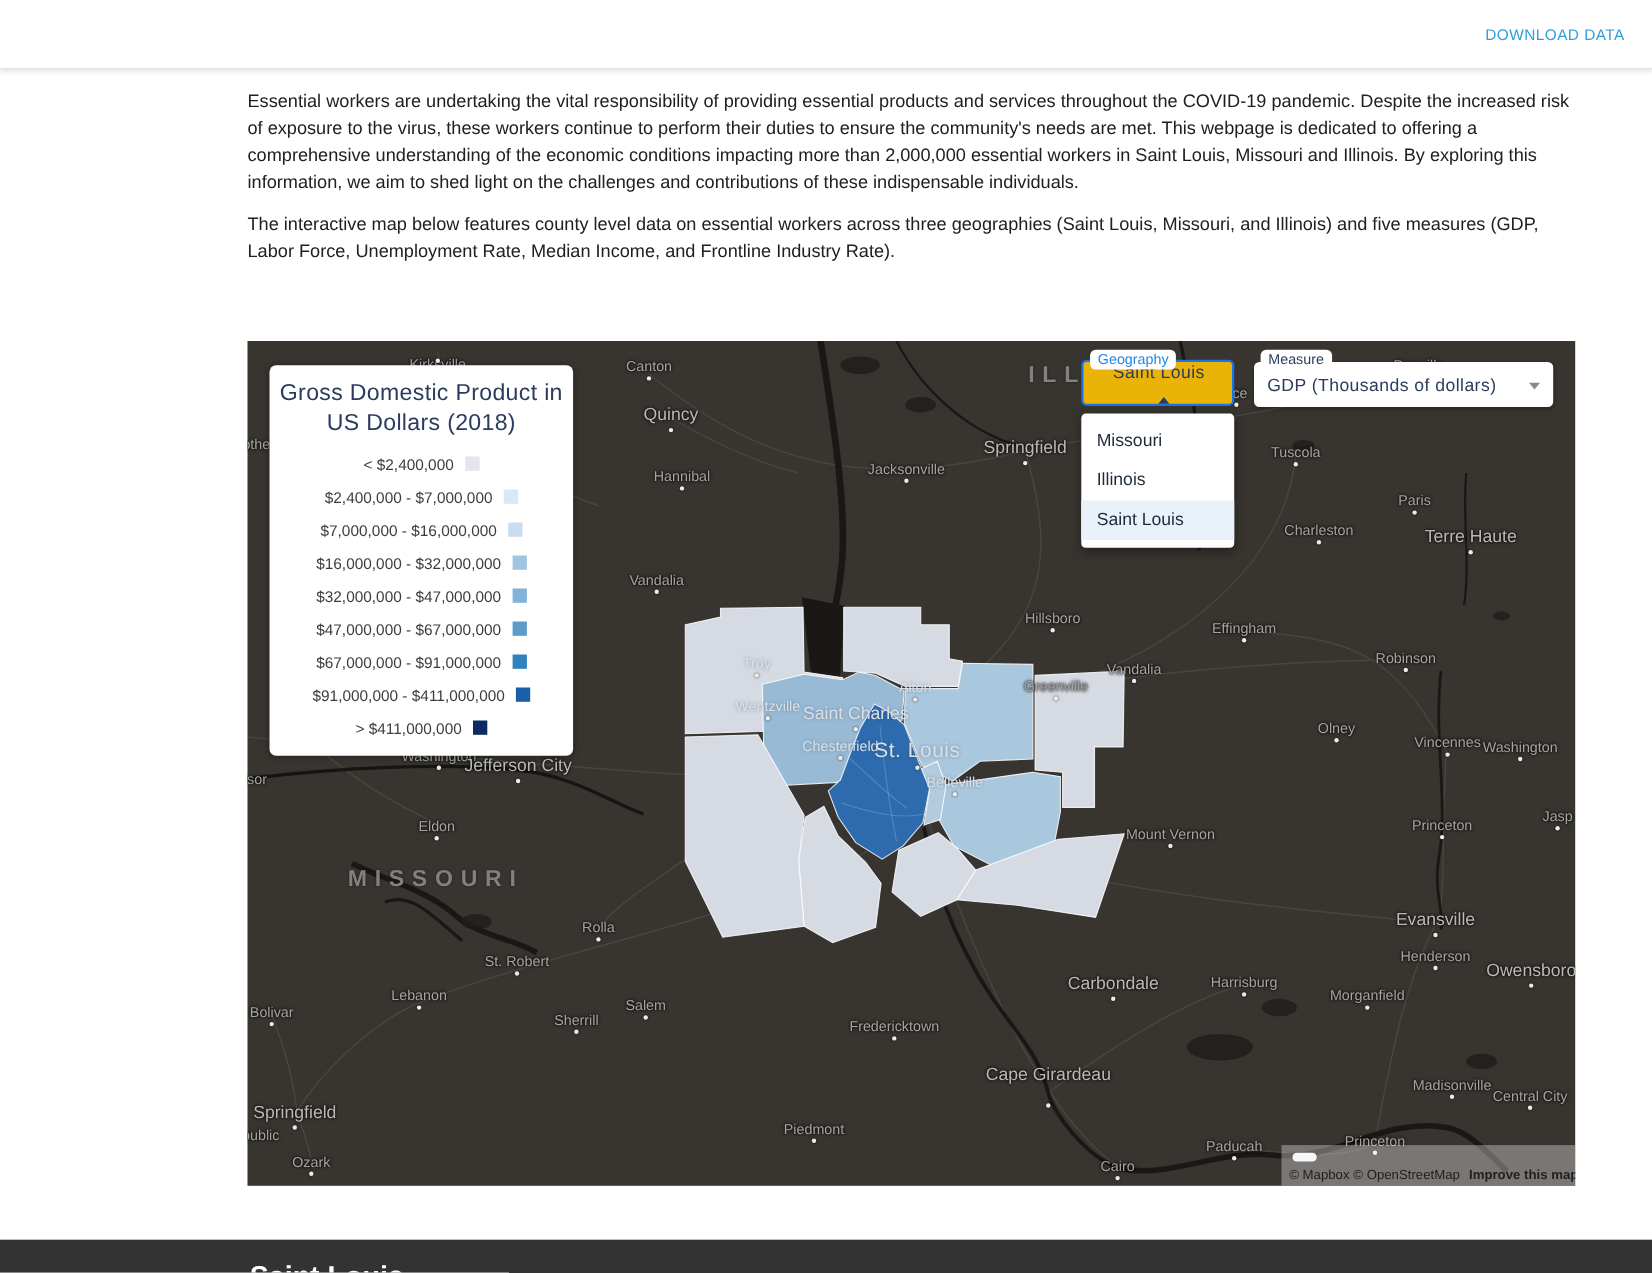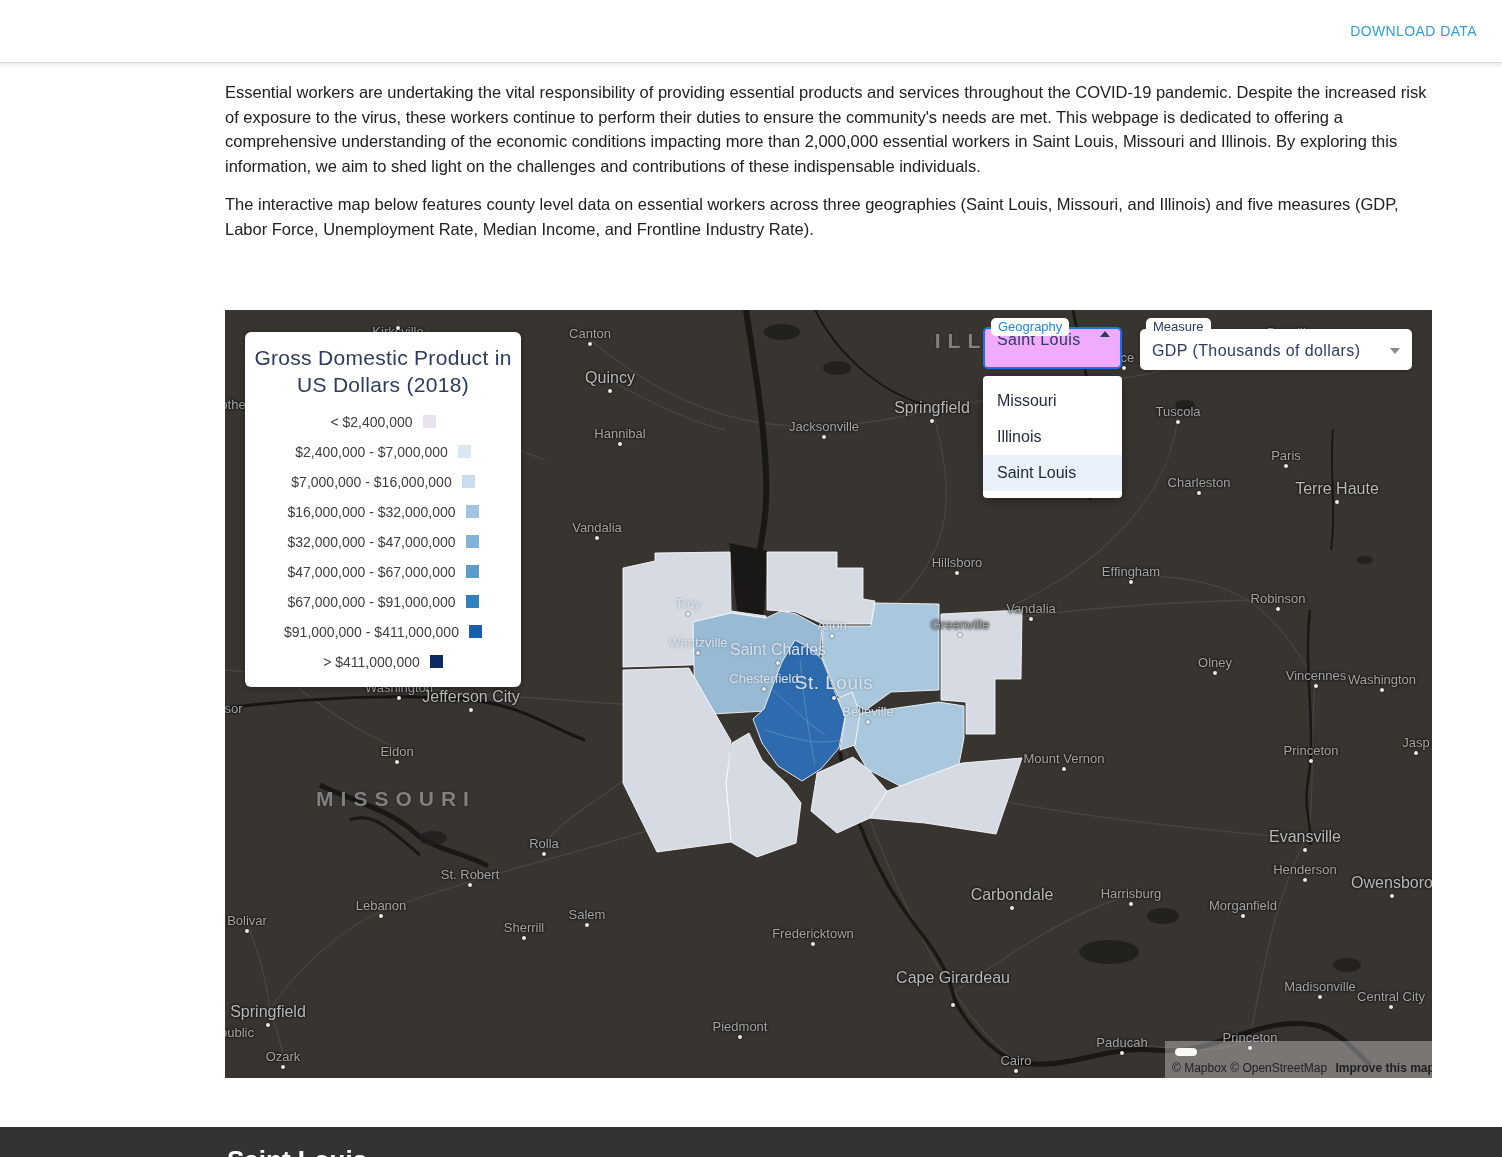--- a/index.html
+++ b/index.html
@@ -35,24 +35,24 @@
   
   .legend{position:absolute;left:20px;top:22px;width:276px;background:#fff;border-radius:6px;
           box-shadow:0 1px 6px rgba(0,0,0,.35);padding:13px 8px 10px;box-sizing:border-box;
           text-align:center;z-index:4;}
   .legend-title{font-size:21px;color:#2c3b5e;line-height:1.28;letter-spacing:.3px;margin-bottom:8px;}
   .legend-row{display:flex;align-items:center;justify-content:center;height:30px;
               font-size:14px;color:#3d3d3d;}
   .swatch{width:13px;height:13px;margin-left:10px;flex:0 0 13px;}
 
   
-  .geo-select{position:absolute;left:758px;top:17px;width:139px;height:42px;background:#f0abfc;
+  .geo-select{position:absolute;left:758px;top:17px;width:139px;height:42px;background:#eab308;
           border:2px solid #1a73e8;border-radius:5px;box-sizing:border-box;display:flex;
-          justify-content:space-between;padding:2px 10px 0 12px;
-          cursor:pointer;z-index:6;}
+          align-items:center;justify-content:space-between;padding:2px 10px 0 12px;
+          cursor:pointer;z-index:6;flex-direction:column;}
   .chip{position:absolute;left:6px;top:-11px;background:#fff;padding:1px 7px 2px;
         font-size:13px;border-radius:5px;white-space:nowrap;}
   .chip.geo{color:#1e88e5;}
   .chip.meas{color:#2c3b5e;}
   .sel-value{font-size:16px;color:#2c3b5e;letter-spacing:.4px;white-space:nowrap;}
   .arr-up{width:0;height:0;border-left:5px solid transparent;border-right:5px solid transparent;
           border-bottom:6px solid #2c3b5e;margin-left:8px;}
   .arr-down{width:0;height:0;border-left:5px solid transparent;border-right:5px solid transparent;
           border-top:6px solid #8a8a8a;margin-left:10px;}
   .geo-menu{position:absolute;left:758px;top:66px;width:139px;background:#fff;border-radius:4px;

